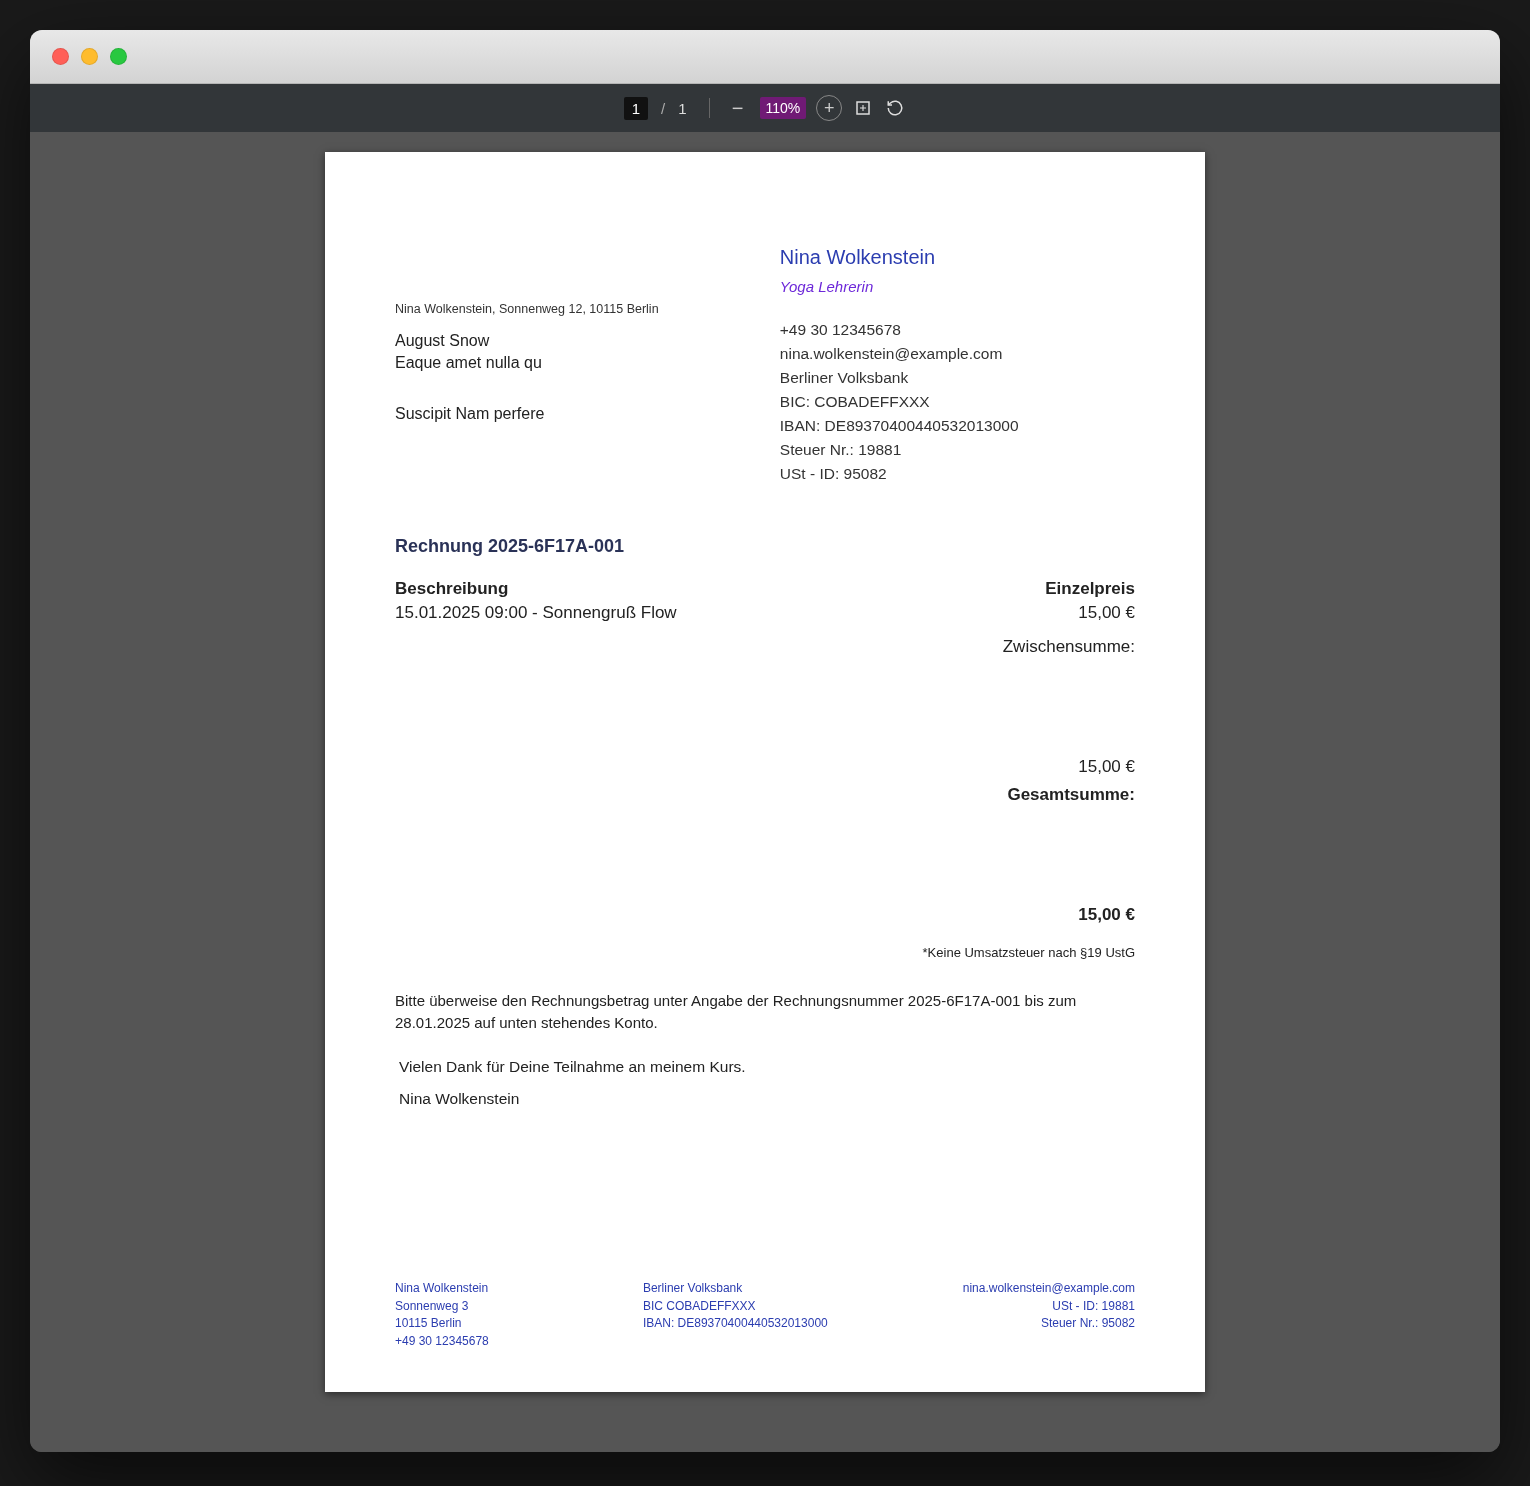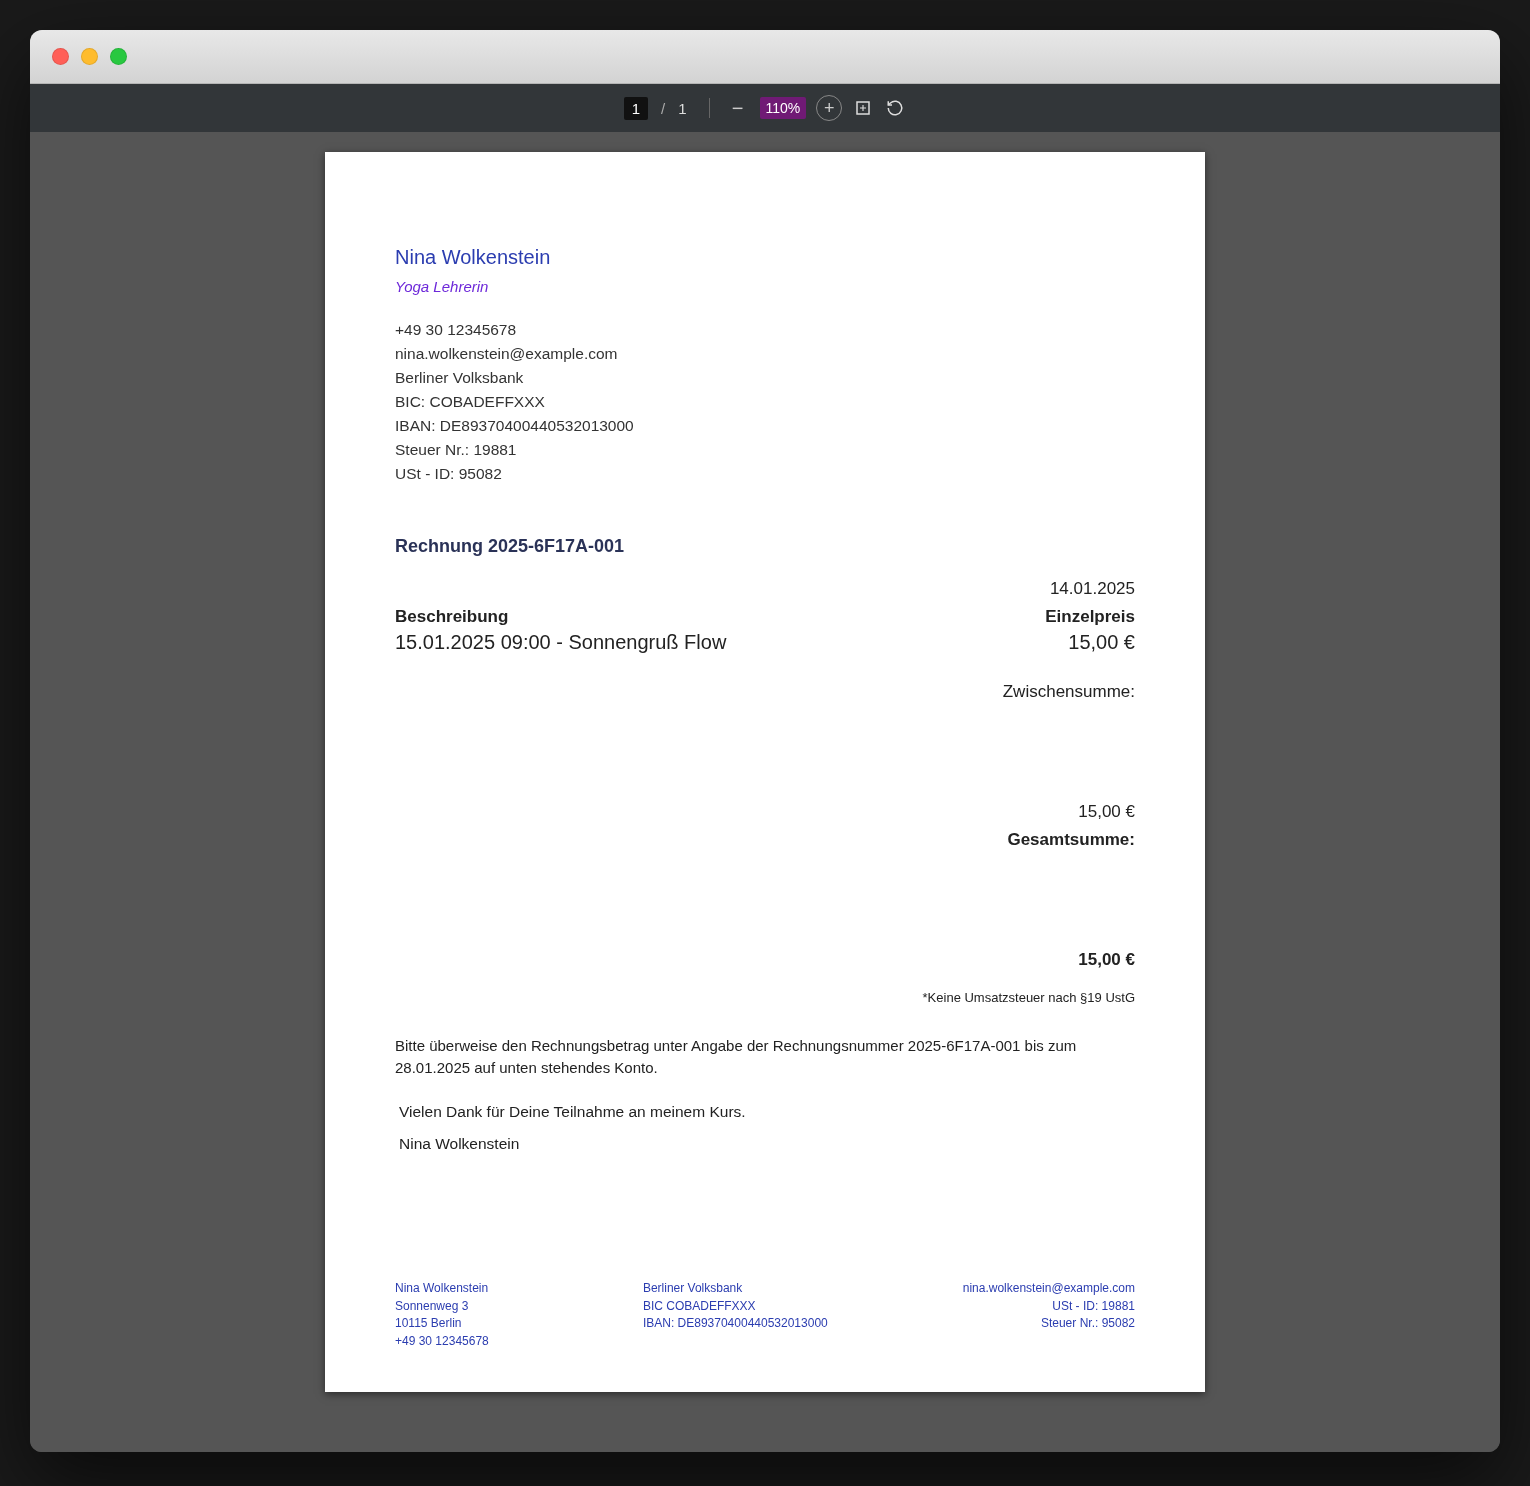--- a/index.html
+++ b/index.html
@@ -95,21 +95,21 @@
     .right-col .subtitle { color: #6d28d9; font-style: italic; font-size: 15px; margin-bottom: 20px;}
 
     .sender-line { font-size: 12.5px; color:#333; margin-bottom: 14px; padding-top: 60px;}
     .recipient { font-size: 16px; line-height: 1.4; margin-bottom: 30px;}
     .subject { font-size: 16px; margin-bottom: 40px;}
 
     .invoice-title { font-weight: bold; font-size: 18px; color:#2a3257; margin-top: 50px; margin-bottom: 22px;}
 
     .date-row { text-align: right; font-size: 17px; margin-bottom: 8px;}
     .table-head { display:flex; justify-content: space-between; font-weight:bold; font-size: 17px; margin-bottom: 4px;}
-    .table-row { display:flex; justify-content: space-between; font-size: 20px; margin-bottom: 28px; align-items: flex-end;}
+    .table-row { display:flex; justify-content: space-between; font-size: 17px; margin-bottom: 14px; align-items: flex-end;}
     .total-row { display:flex; justify-content: flex-end; gap: 100px; font-size: 17px; margin-bottom: 8px; flex-direction: column;}
     .total-row.bold { font-weight: bold; }
     .total-row .label { min-width: 180px; text-align:right;}
     .total-row .value { min-width: 80px; text-align:right;}
     .taxnote { text-align: right; font-size: 13px; margin-top: 20px; margin-bottom: 30px;}
     .paytext { font-size: 15px; line-height: 1.45; margin-bottom: 24px;}
     .thanks { font-size: 15.5px; margin-bottom: 14px; padding-left: 4px;}
     .signature { font-size: 15.5px; padding-left: 4px;}
 
     .footer {
@@ -153,36 +153,43 @@
           <path d="M3 12a9 9 0 1 0 3-6.7L3 8"></path>
           <path d="M3 3v5h5"></path>
         </svg>
     </div>
   </div>
 
   <div class="viewer">
     <div class="page">
 
       <div class="header-area">
+        <div class="left-col">
+          <div class="sender-line">Nina Wolkenstein, Sonnenweg 12, 10115 Berlin</div>
+          <div class="recipient">
+            <div>August Snow</div>
+            <div>Eaque amet nulla qu</div>
+          </div>
+          <div class="subject">Suscipit Nam perfere</div>
+        </div>
         <div class="right-col">
           <div class="name">Nina Wolkenstein</div>
           <div class="subtitle">Yoga Lehrerin</div>
           <div>+49 30 12345678</div>
           <div>nina.wolkenstein@example.com</div>
           <div>Berliner Volksbank</div>
           <div>BIC: COBADEFFXXX</div>
           <div>IBAN: DE89370400440532013000</div>
           <div>Steuer Nr.: 19881</div>
           <div>USt - ID: 95082</div>
         </div>
       </div>
 
       <div class="invoice-title">Rechnung 2025-6F17A-001</div>
 
-      <div class="date-row">14.01.2025</div>
 
       <div class="table-head">
         <span>Beschreibung</span>
         <span>Einzelpreis</span>
       </div>
       <div class="table-row">
         <span>15.01.2025 09:00 - Sonnengruß Flow</span>
         <span>15,00 €</span>
       </div>
       <div class="total-row">

